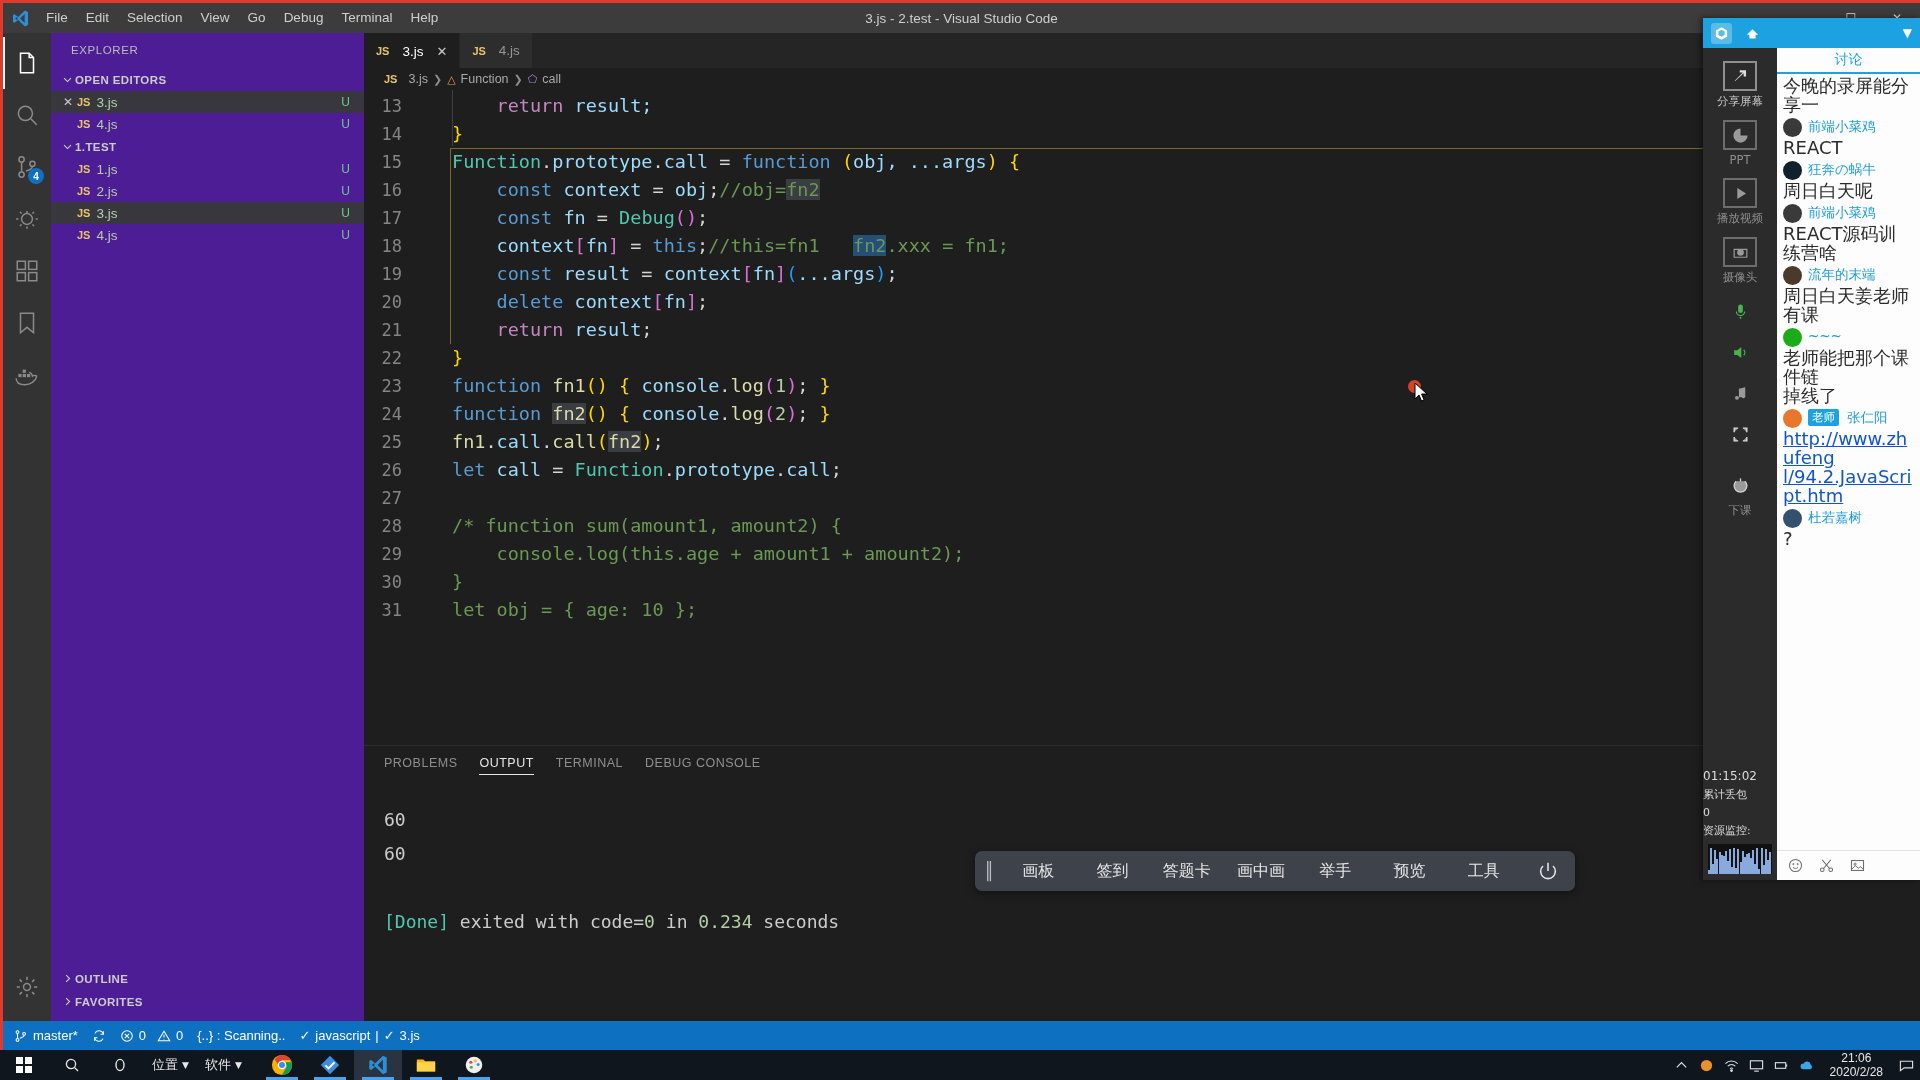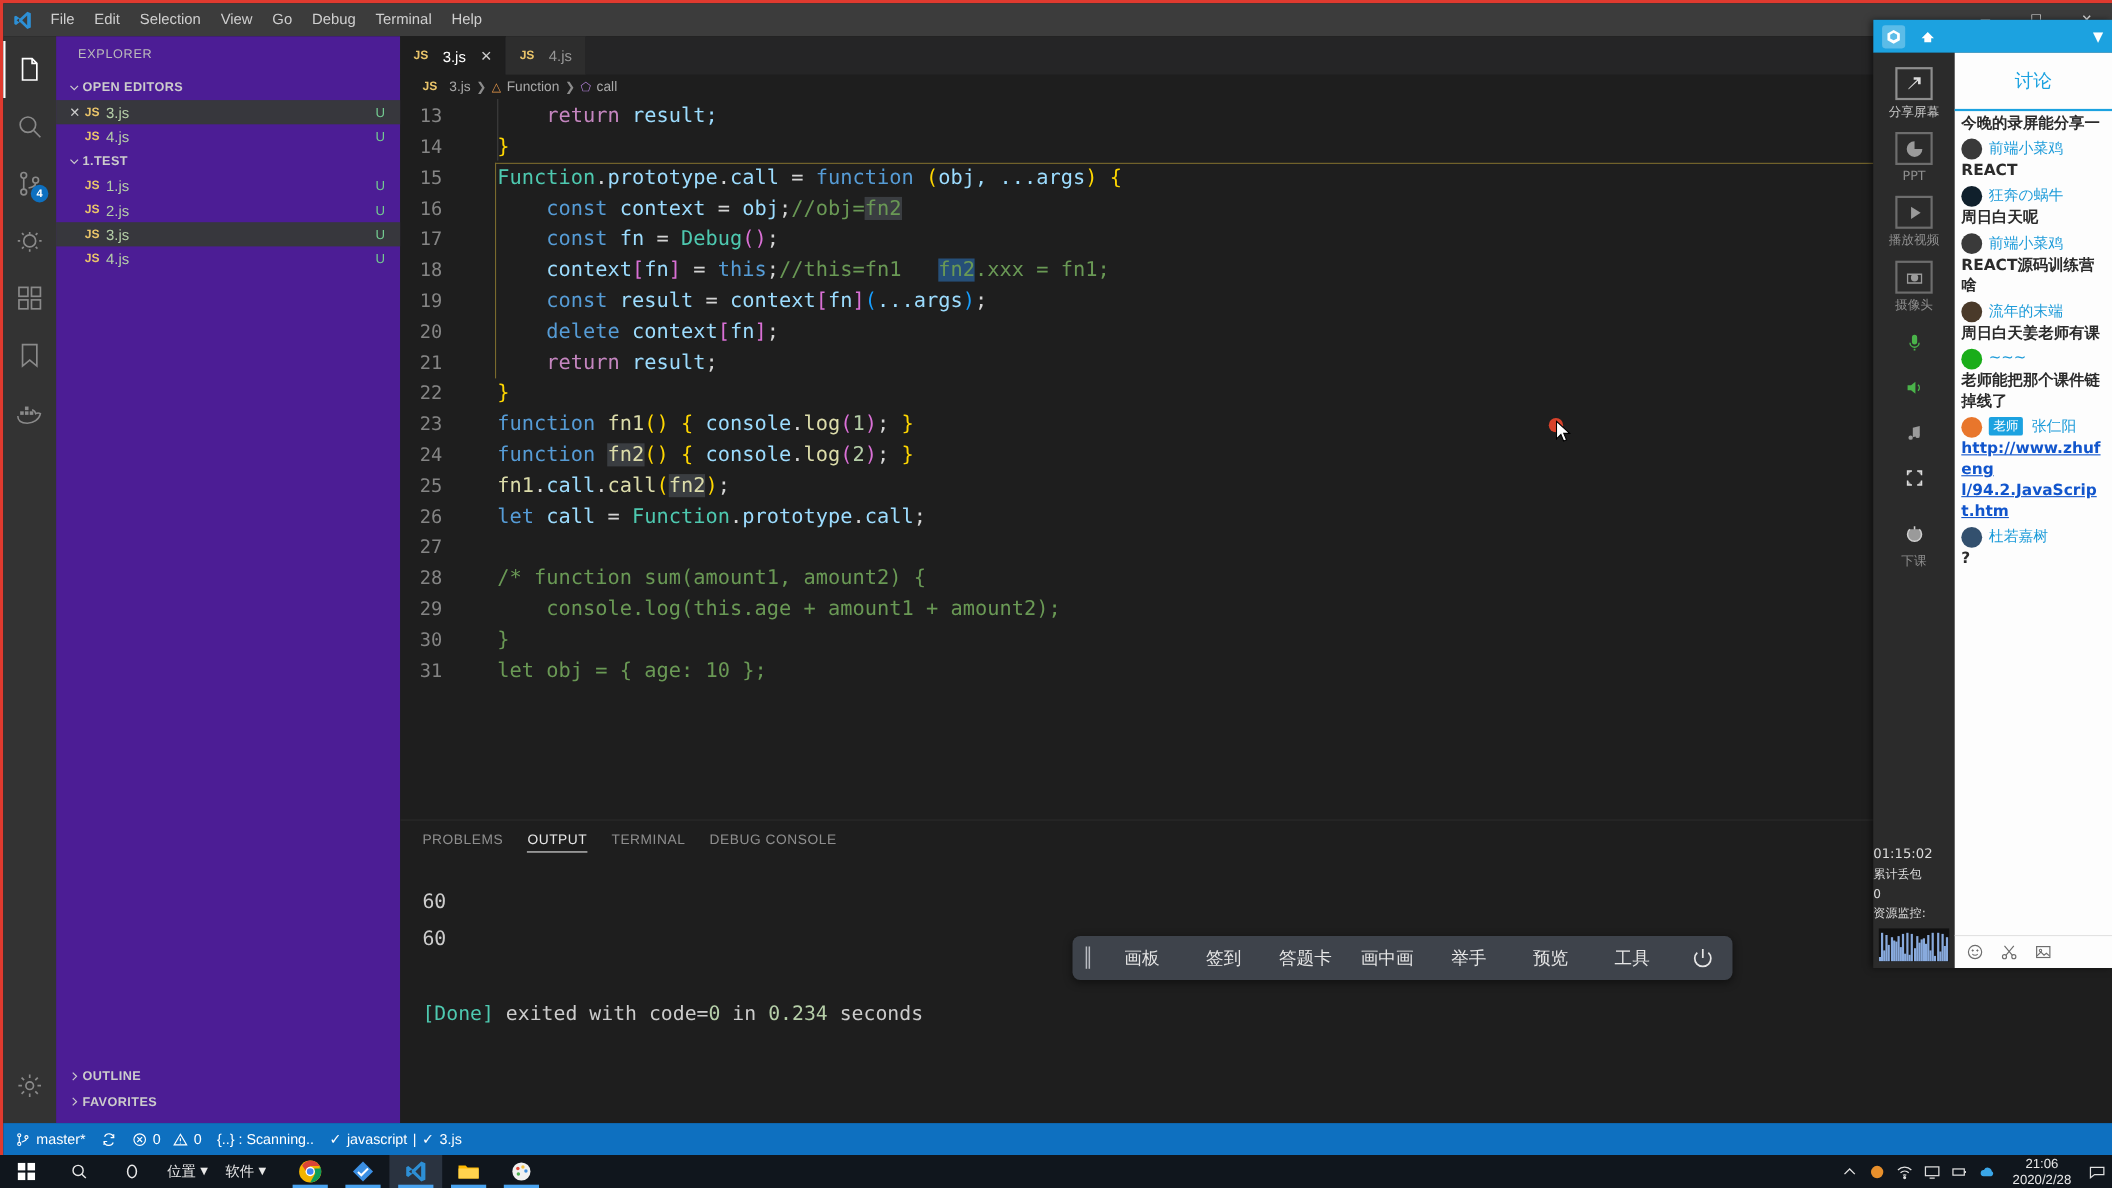--- a/index.html
+++ b/index.html
@@ -204,32 +204,32 @@
   .tool.dim { color: #8e8e8e; }
   .tool.dim .tbox { border-color: #6d6d6d; }
   .tool.dim svg { fill: #9a9a9a; }
   .tool-gap { flex: 1; }
   .ld-timer { color: #dcdcdc; font-size: 12px; text-align: center; padding-bottom: 2px; }
   .ld-meter { width: 64px; height: 30px; background: #111; margin: 2px auto 6px; position: relative; overflow:hidden; }
   .ld-meter i { position: absolute; bottom: 0; width: 2px; background: #8ad; }
 
   .ld-chat { flex: 1; background: #fdfdfd; display: flex; flex-direction: column; min-width: 0; position: relative;}
   .chat-head {
-    height: 53px; display: flex; align-items: center; justify-content: center;
-    color: #1ca2e0; font-size: 17px; border-bottom: 2px solid #1ca2e0;
+    height: 26px; display: flex; align-items: center; justify-content: center;
+    color: #1ca2e0; font-size: 14px; border-bottom: 2px solid #1ca2e0;
   }
   .chat-list { flex: 1; overflow: hidden; padding: 2px 6px 0 6px; }
   .msg { margin-bottom: 2px; }
   .msg-head { display: flex; align-items: flex-start; gap: 6px; margin: 4px 0 1px; }
   .ava { width: 19px; height: 19px; border-radius: 50%; flex: none; background: #888; }
   .nick { color: #1d9bd9; font-size: 13.5px; white-space: nowrap; }
   .tag-teacher {
     background: #1ca2e0; color: #fff; font-size: 11.5px; padding: 1px 4px; border-radius: 2px; margin-right: 2px;
   }
-  .msg-body { color: #2b2b2b; font-size: 14px; line-height: 19px; word-break: break-all; font-weight: bold; }
+  .msg-body { color: #2b2b2b; font-size: 18px; line-height: 19px; word-break: break-all; }
   .msg-body.link { color: #1155cc; text-decoration: underline; }
   .chat-toolbar { height: 30px; border-top: 1px solid #e2e2e2; display: flex; align-items: center; gap: 14px; padding-left: 10px; }
   .chat-toolbar svg { width: 17px; height: 17px; stroke: #6d6d6d; fill: none; }
 
   
   .taskbar {
     position: absolute; left: 0; bottom: 0; width: 1920px; height: 30px; background: #10161d;
     display: flex; align-items: center; color: #e8e8e8; font-size: 12.5px;
   }
   .tb-btn { width: 48px; height: 30px; display: flex; align-items: center; justify-content: center; }
@@ -262,20 +262,21 @@
       <div class="menu">
         <div class="menu-item">File</div>
         <div class="menu-item">Edit</div>
         <div class="menu-item">Selection</div>
         <div class="menu-item">View</div>
         <div class="menu-item">Go</div>
         <div class="menu-item">Debug</div>
         <div class="menu-item">Terminal</div>
         <div class="menu-item">Help</div>
       </div>
+      <div class="win-title">3.js - 2.test - Visual Studio Code</div>
       <div class="win-ctrls">
         <div class="win-btn">─</div>
         <div class="win-btn">☐</div>
         <div class="win-btn">✕</div>
       </div>
     </div>
 
     <div class="vsbody">
 
       <div class="activitybar">

